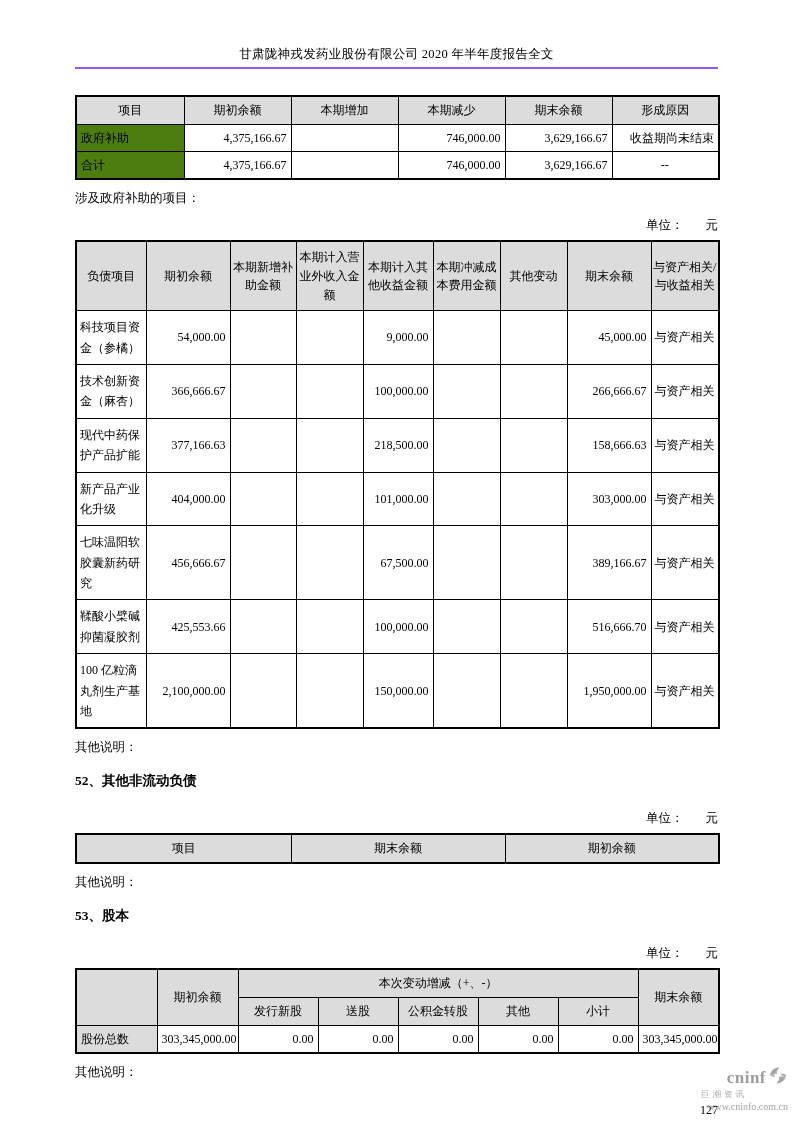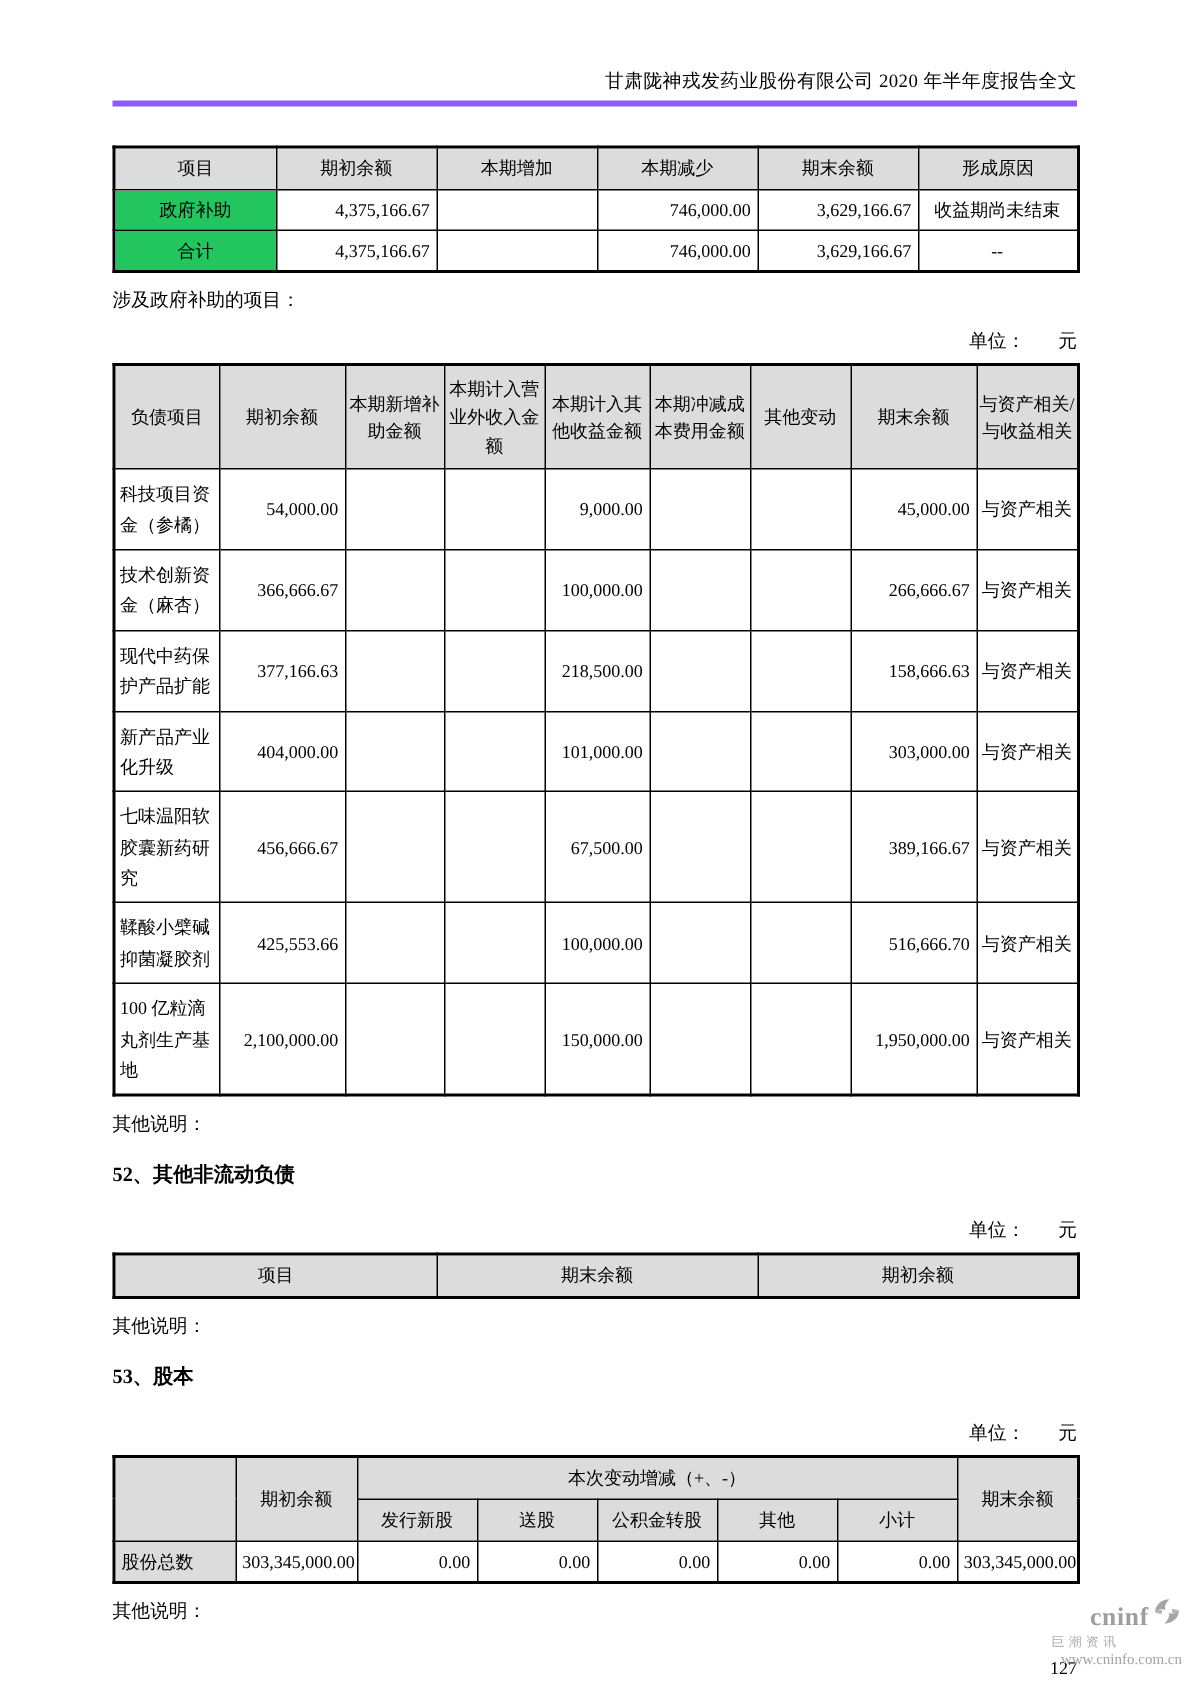--- a/index.html
+++ b/index.html
@@ -5,35 +5,35 @@
   * { margin:0; padding:0; box-sizing:border-box; }
   html,body { background:#ffffff; }
   body {
     width:793px; height:1122px; overflow:hidden; position:relative;
     font-family:"Liberation Serif","DejaVu Serif",serif; color:#000;
   }
   .page { position:absolute; inset:0; background:#fff; }
   .content { position:absolute; left:75px; top:0; width:643px; }
 
   .doc-header {
-    padding-top:46px; padding-bottom:4px; text-align:right;
-    font-size:12.5px; border-bottom:4px solid #8b5cf6; letter-spacing:.3px;
+    padding-top:46px; padding-bottom:4px; text-align:center;
+    font-size:12.5px; border-bottom:2px solid #8b5cf6; letter-spacing:.3px;
   }
 
   table { border-collapse:collapse; table-layout:fixed; width:643px; font-size:12px; border:2px solid #000; }
   th,td { border:1px solid #000; overflow:hidden; }
   th { background:#dcdcdc; font-weight:normal; padding:4px 2px; line-height:1.55; }
   td { background:#fff; padding:3px 4px; line-height:1.7; vertical-align:middle; }
 
   
   .t1 { margin-top:26px; }
   .t1 th { height:25px; }
   .t1 td { height:25px; text-align:right; }
-  .t1 td:first-child { background:#22c55e; text-align:center; }
-  .t1 td:last-child { text-align:center; padding-left:3px; }
+  .t1 td:first-child { background:#4d7c0f; text-align:left; }
+  .t1 td:last-child { text-align:right; padding-left:3px; }
   .t1 tr:nth-child(2) td:last-child { text-align:center; }
 
   .note { font-size:12.5px; margin-top:10px; }
   .unit-line { margin-top:10px; font-size:12.5px; display:flex; justify-content:flex-end; gap:22px; }
 
   
   .t2 { margin-top:6px; }
   .t2 th { padding:6px 2px; }
   .t2 th:last-child { padding:6px 1px; }
   .t2 td { text-align:right; padding:6px 4px; }

